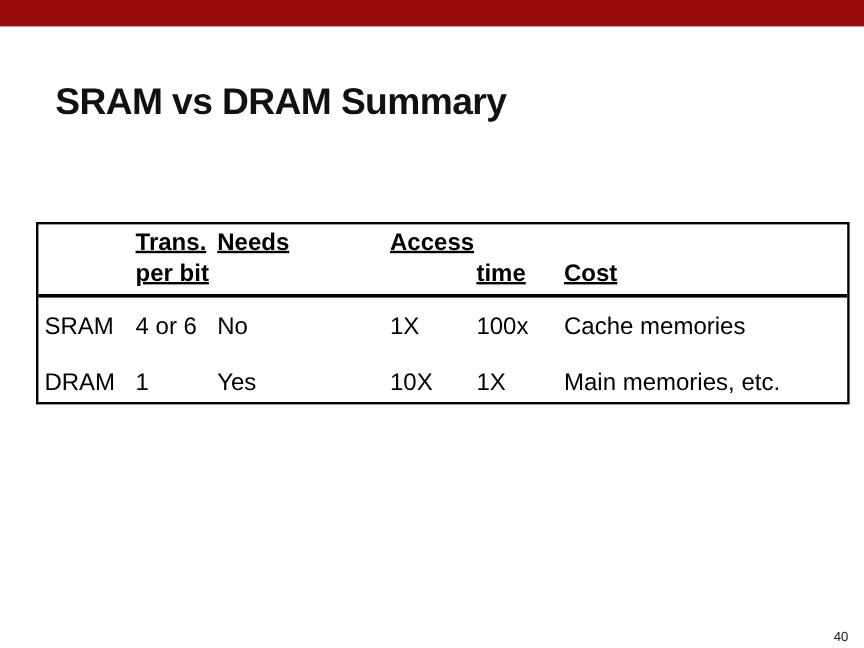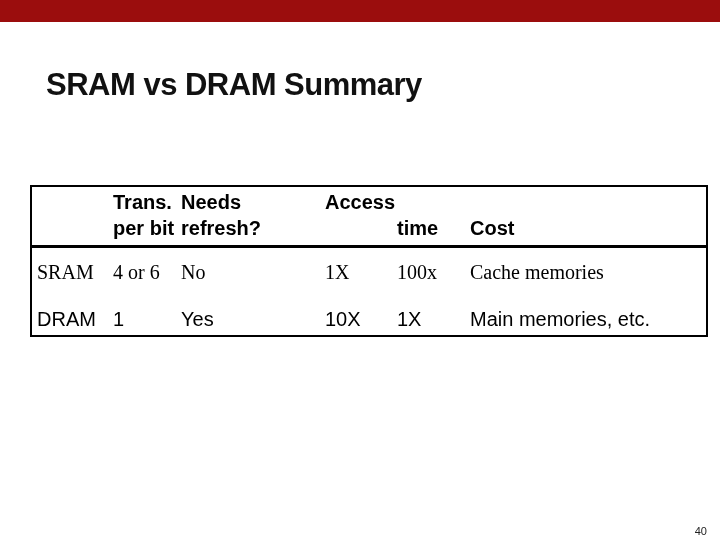--- a/index.html
+++ b/index.html
@@ -49,33 +49,33 @@
     width: 100%;
     height: 3px;
     background: #000000;
   }
   .cell {
     position: absolute;
     font-size: 20px;
     line-height: 26px;
     white-space: nowrap;
   }
-  .hdr { font-weight: 700; }
+  .hdr { font-weight: 700; text-decoration: underline; }
   
   .col-label  { left: 5px; }
   .col-trans  { left: 81px; }
   .col-needs  { left: 149px; }
   .col-access { left: 293px; }
   .col-time   { left: 365px; }
   .col-cost   { left: 438px; }
   .col-apps   { left: 508px; }
   
   .hrow1 { top: 2px; }
   .hrow2 { top: 28px; }
-  .row-sram { top: 72px; font-family: Liberation Serif, serif; }
+  .row-sram { top: 72px; }
   .row-dram { top: 119px; }
   .page-number {
     position: absolute;
     top: 525px;
     right: 13px;
     font-size: 11px;
     color: #222222;
     margin-left: 40px;
   }
 </style>
@@ -87,21 +87,20 @@
 <h1 class="slide-title">SRAM vs DRAM Summary</h1>
 
 <div class="summary-table">
   <div class="header-divider"></div>
 
   <div class="cell hdr col-trans hrow1">Trans.</div>
   <div class="cell hdr col-needs hrow1">Needs</div>
   <div class="cell hdr col-access hrow1">Access</div>
 
   <div class="cell hdr col-trans hrow2">per bit</div>
-  <div class="cell hdr col-needs hrow2">refresh?</div>
   <div class="cell hdr col-time hrow2">time</div>
   <div class="cell hdr col-cost hrow2">Cost</div>
 
   <div class="cell col-label row-sram">SRAM</div>
   <div class="cell col-trans row-sram">4 or 6</div>
   <div class="cell col-needs row-sram">No</div>
   <div class="cell col-access row-sram">1X</div>
   <div class="cell col-time row-sram">100x</div>
   <div class="cell col-cost row-sram">Cache memories</div>
 

